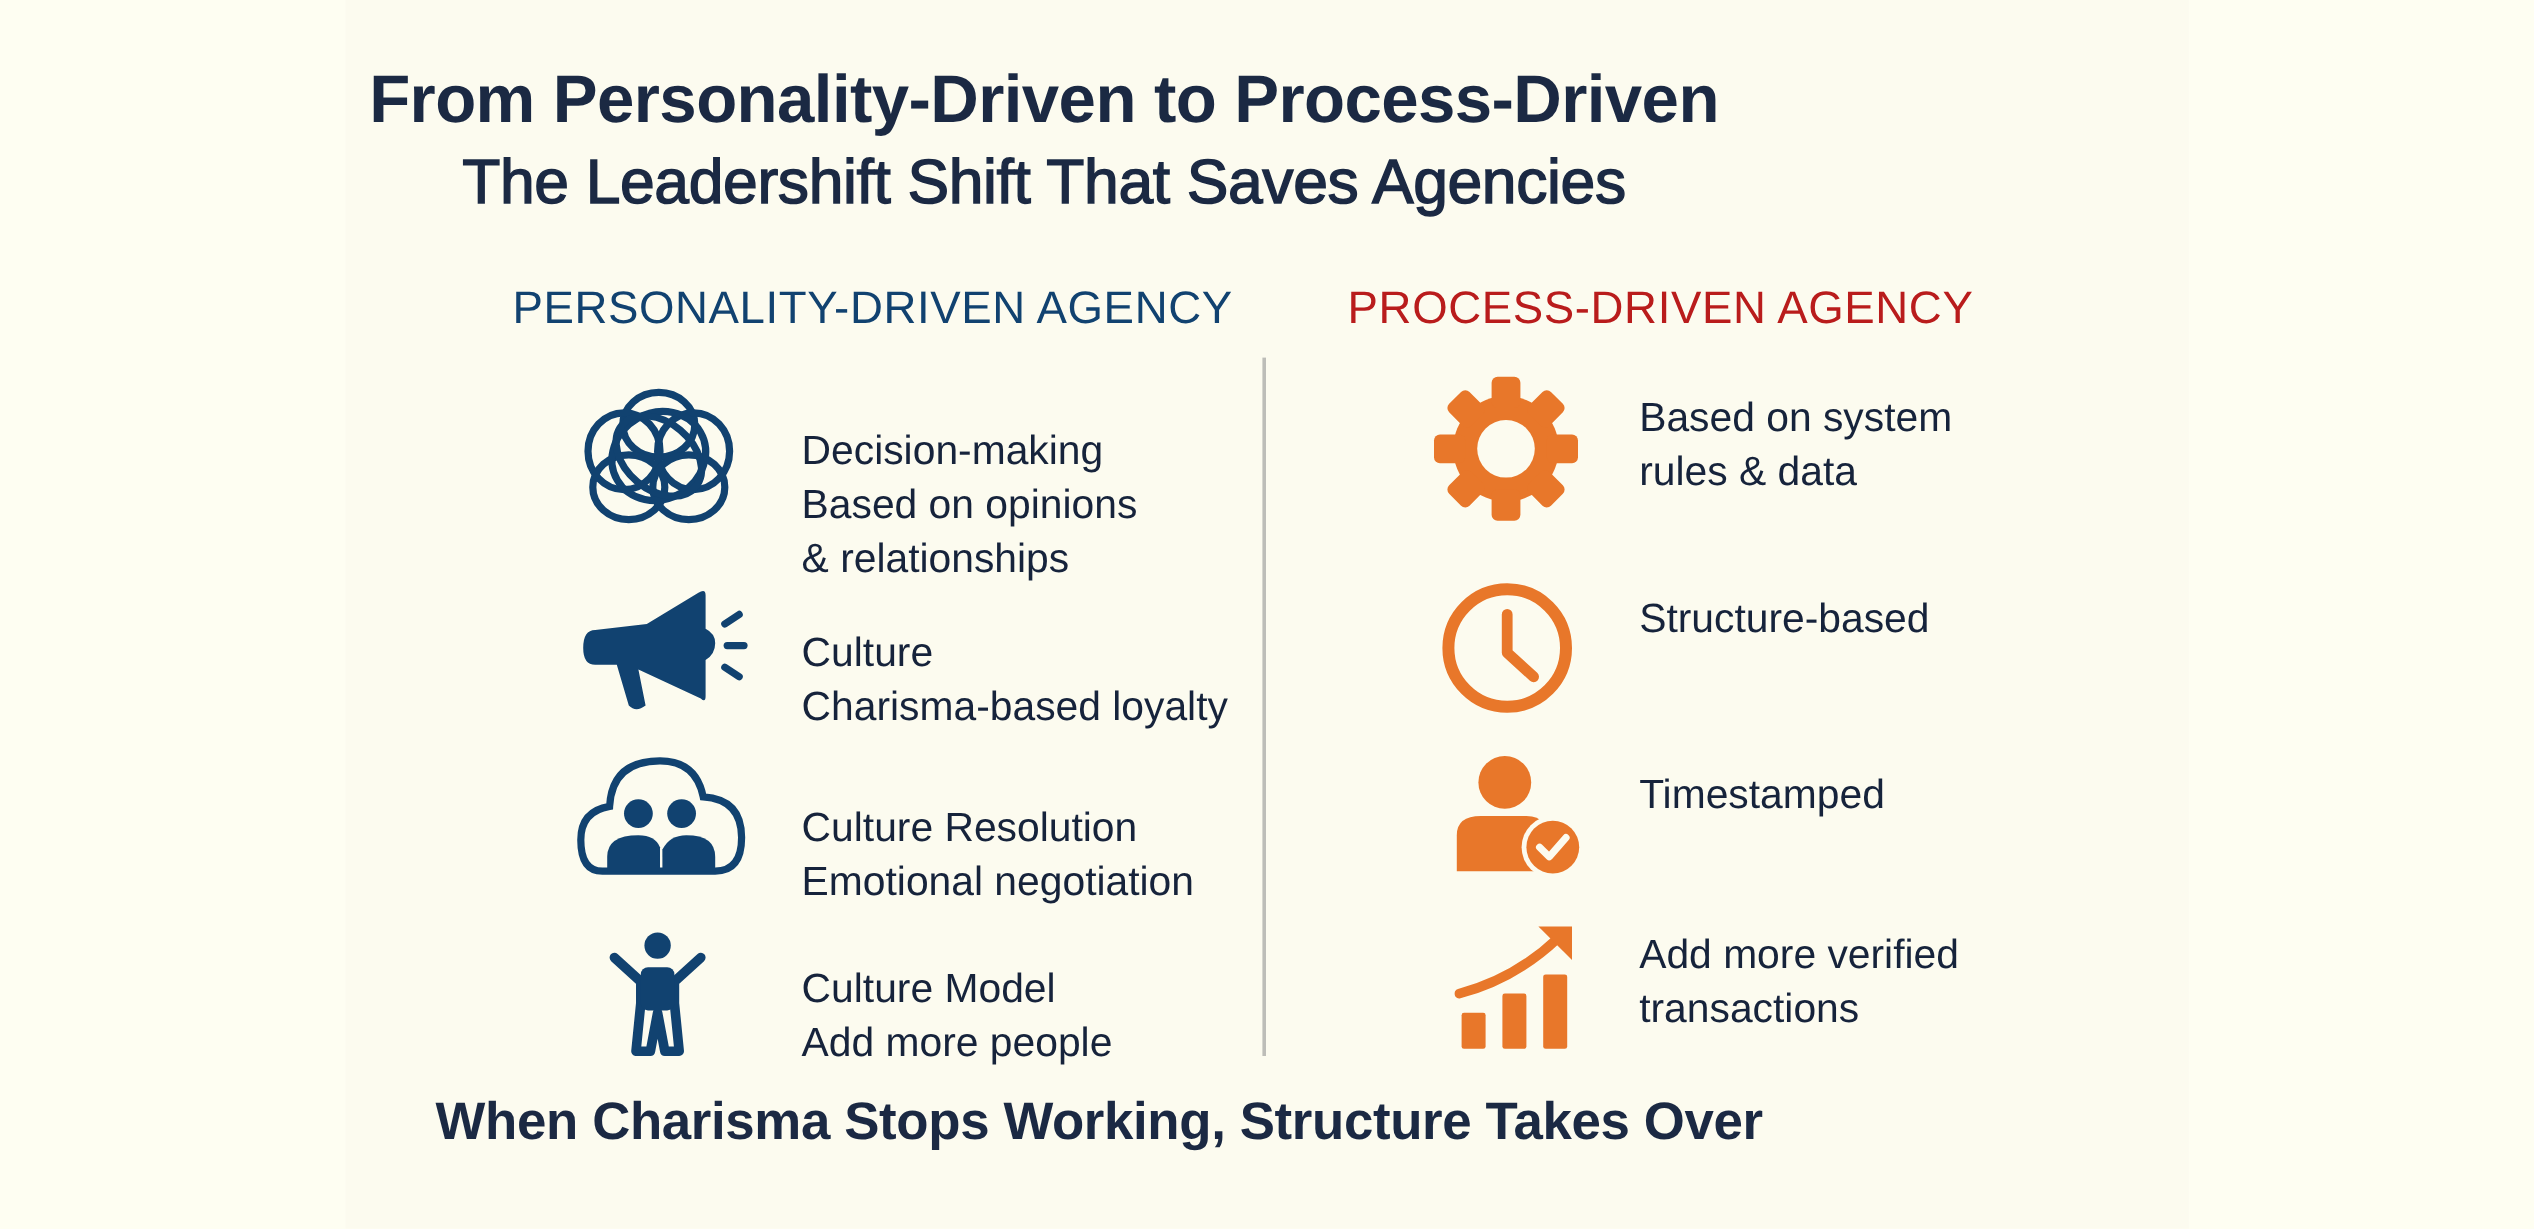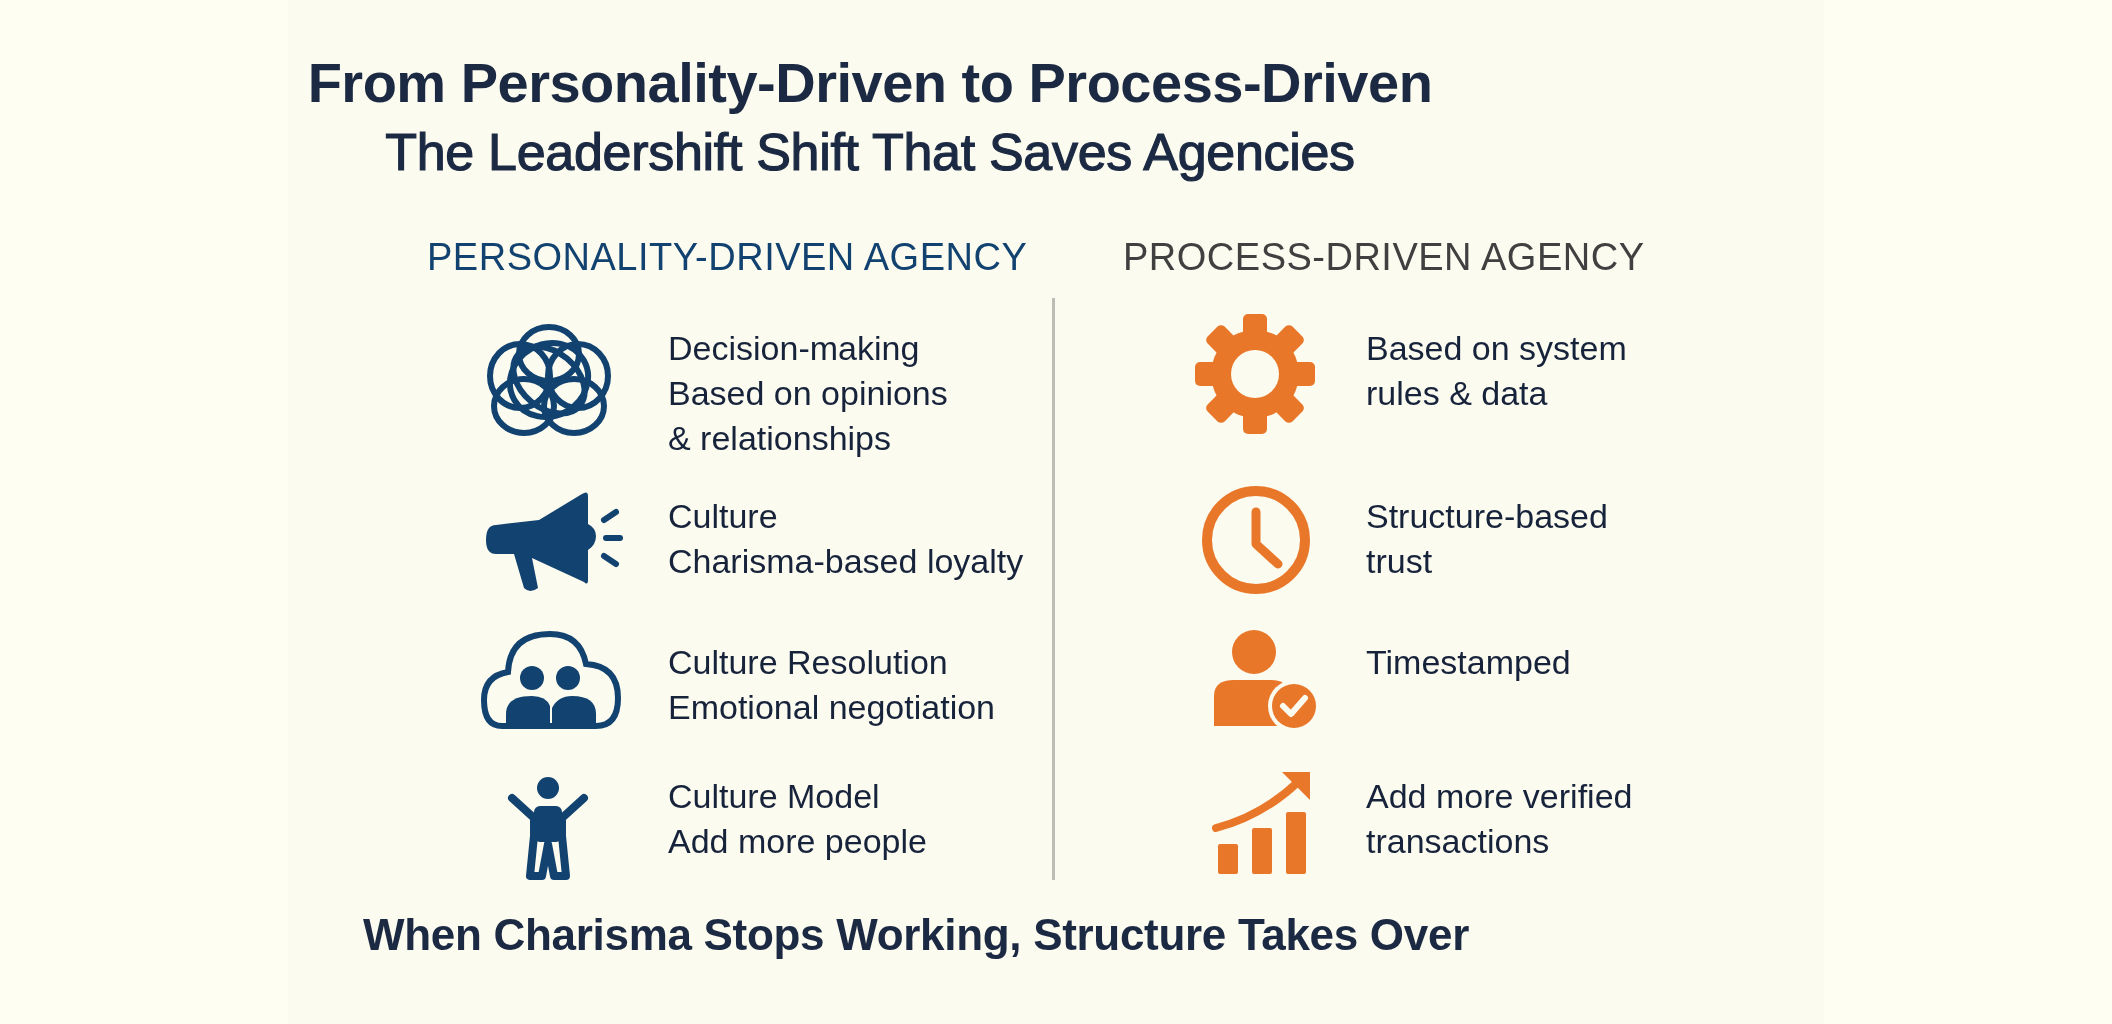--- a/index.html
+++ b/index.html
@@ -17,29 +17,29 @@
     position: absolute; left: 0; width: 1740px; text-align: center;
     font-weight: bold; color: #1b2943; white-space: nowrap;
   }
   .title.l1 { top: 50px; font-size: 56px; letter-spacing: -0.5px; }
   .title.l2 { top: 122px; font-size: 52px; font-weight: normal; -webkit-text-stroke: 1.2px #1b2943; letter-spacing: -0.3px; }
   .col-header {
     position: absolute; top: 236px; font-size: 38px; font-weight: normal; white-space: nowrap;
     letter-spacing: 0.5px;
   }
   .col-header.left { left: 427px; color: #114270; }
-  .col-header.right { left: 1123px; color: #404040; }
+  .col-header.right { left: 1123px; color: #b91c1c; }
   .divider {
     position: absolute; left: 1052px; top: 298px; width: 3px; height: 582px;
     background: #bdbdb8;
   }
   .row-text {
     position: absolute; font-size: 34px; line-height: 45px; color: #16233b; white-space: nowrap;
   }
-  .row-text .head { display: block; }
+  .row-text .head { display: block; margin-top: 28px; }
   .row-text .sub { display: block; }
   .icon { position: absolute; }
   .footer {
     position: absolute; top: 910px; left: 0; width: 1832px; text-align: center;
     font-size: 44px; font-weight: bold; color: #1b2943; white-space: nowrap; letter-spacing: -0.3px;
   }
 </style>
 </head>
 <body>
 
@@ -133,21 +133,20 @@
 </div>
 
 <div class="icon" style="left:1200px;top:484px;width:112px;height:112px;">
   <svg width="112" height="112" viewBox="0 0 112 112">
     <circle cx="56" cy="56" r="49" fill="none" stroke="#e8772a" stroke-width="10"></circle>
     <path d="M56 28 L56 60 L78 80" fill="none" stroke="#e8772a" stroke-width="9" stroke-linecap="round" stroke-linejoin="round"></path>
   </svg>
 </div>
 <div class="row-text" style="left:1366px;top:494px;">
   <span class="sub">Structure-based</span>
-  <span class="sub">trust</span>
 </div>
 
 <div class="icon" style="left:1212px;top:630px;width:106px;height:106px;">
   <svg width="106" height="106" viewBox="0 0 106 106">
     <circle cx="42" cy="22" r="22" fill="#e8772a"></circle>
     <path d="M2 96 L2 66 Q2 50 22 50 L60 50 Q70 50 74 56 L74 96 Z" fill="#e8772a"></path>
     <circle cx="82" cy="76" r="26" fill="#fcfbef"></circle>
     <circle cx="82" cy="76" r="22" fill="#e8772a"></circle>
     <path d="M71 76 L79 84 L93 68" fill="none" stroke="#fcfbef" stroke-width="6" stroke-linecap="round" stroke-linejoin="round"></path>
   </svg>

